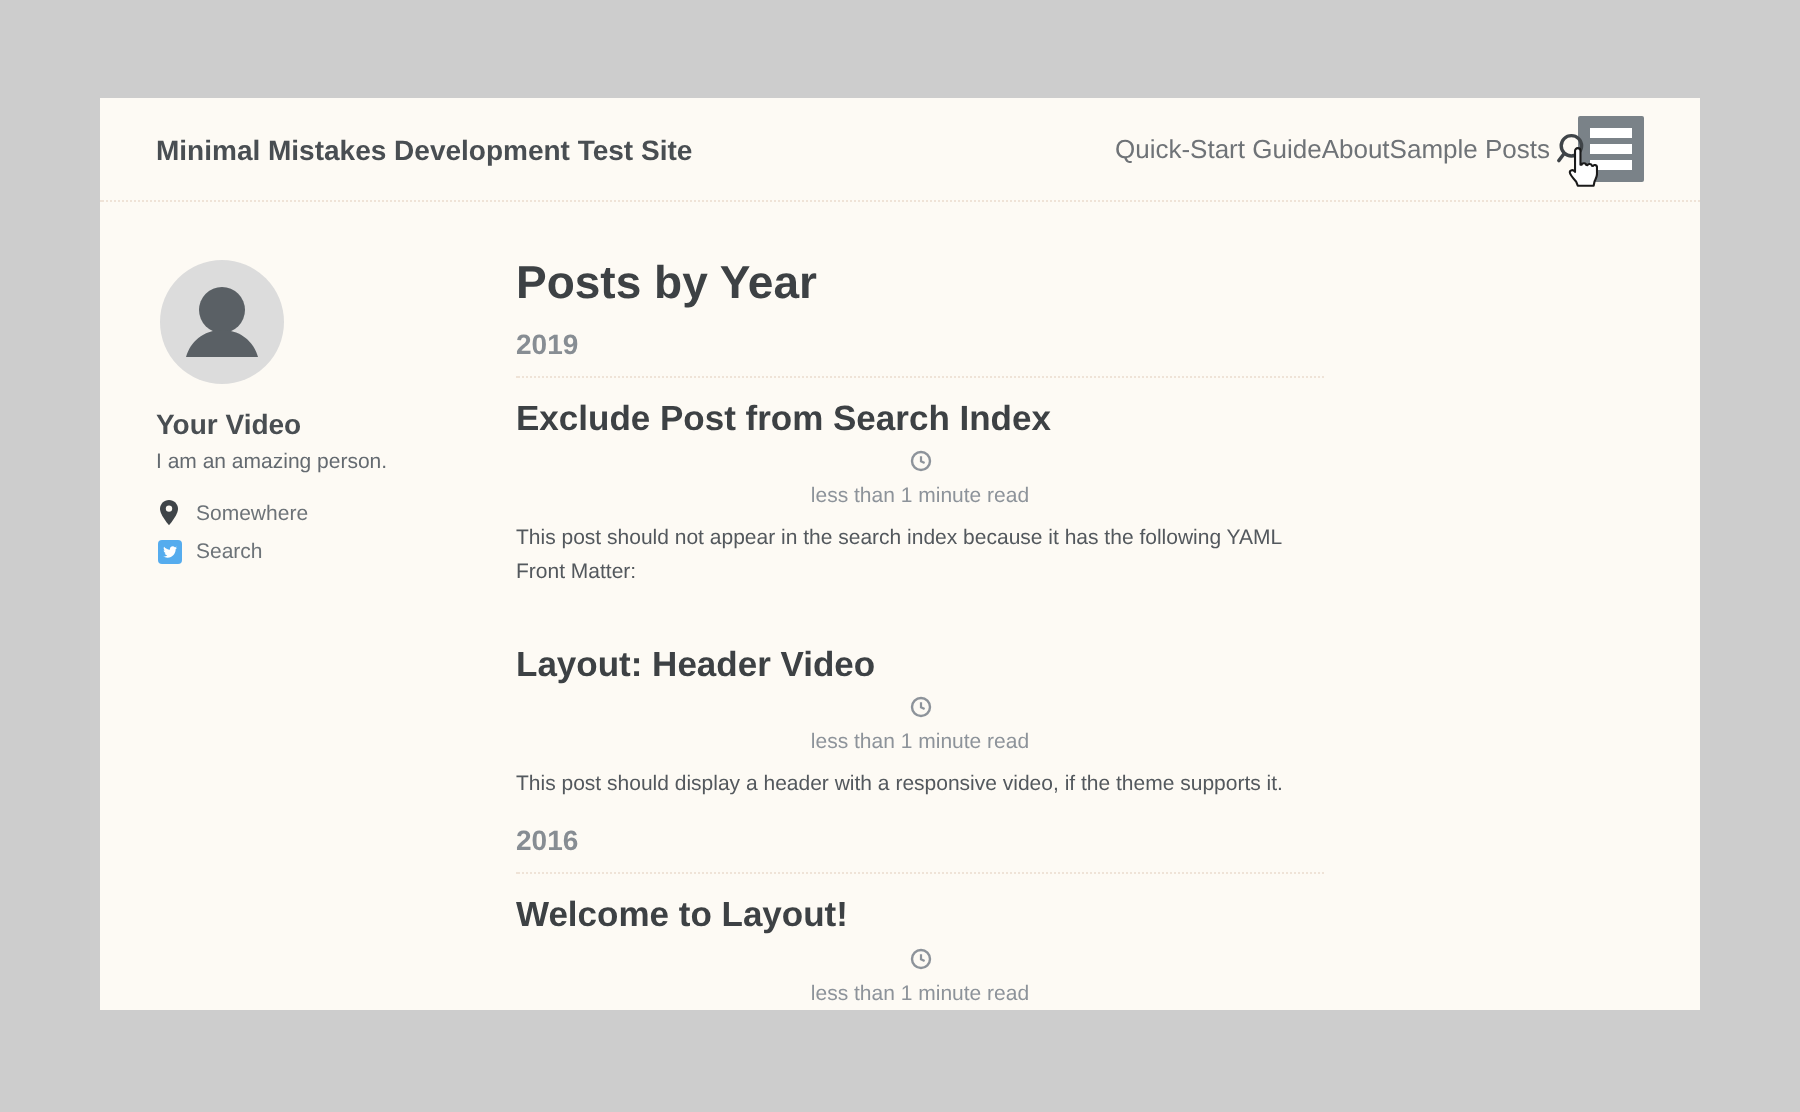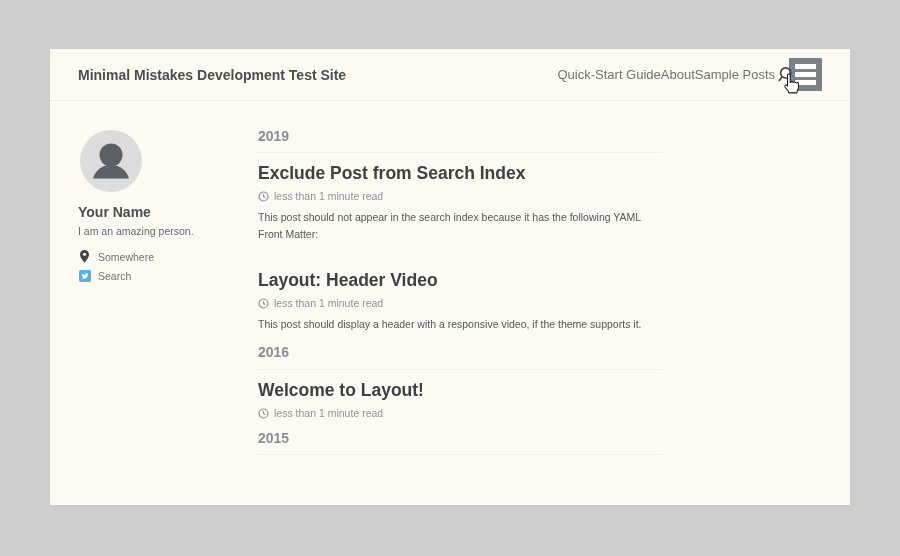--- a/index.html
+++ b/index.html
@@ -162,20 +162,21 @@
   }
   .archive-item h3 a { color: #3d4144; text-decoration: none; cursor: pointer; }
   .page-meta {
     display: flex;
     align-items: center;
     gap: 5px;
     font-size: 10.5px;
     line-height: 15px;
     color: #8d939a;
     margin-bottom: 5px;
+    flex-direction: column;
   }
   .excerpt {
     font-size: 10.5px;
     line-height: 17px;
     color: #53585d;
   }
 </style>
 </head>
 <body>
 
@@ -204,21 +205,21 @@
     </nav>
   </header>
 
   <aside class="author-sidebar">
     <div class="avatar">
       <svg width="62" height="62" viewBox="0 0 62 62">
         <circle cx="31" cy="25" r="11.5" fill="#5a6065"></circle>
         <path d="M31 35 c-9.5 0 -16 6.2 -18 13.5 h36 c-2 -7.3 -8.5 -13.5 -18 -13.5 z" fill="#5a6065"></path>
       </svg>
     </div>
-    <h3 class="author-name">Your Name</h3>
+    <h3 class="author-name">Your Video</h3>
     <p class="author-bio">I am an amazing person.</p>
     <ul class="author-links">
       <li>
         <span class="icon-cell">
           <svg width="9" height="13" viewBox="0 0 9 13">
             <path d="M4.5 0 C2 0 0 2 0 4.4 C0 7.6 4.5 12.6 4.5 12.6 S9 7.6 9 4.4 C9 2 7 0 4.5 0 z" fill="#3f4448"></path>
             <circle cx="4.5" cy="4.3" r="1.6" fill="#fdfaf4"></circle>
           </svg>
         </span>
         <span>Somewhere</span>
@@ -230,20 +231,21 @@
               <path d="M10.2 3.4 c-0.3 0.14 -0.64 0.23 -0.98 0.27 c0.35 -0.21 0.62 -0.54 0.75 -0.94 c-0.33 0.2 -0.7 0.34 -1.08 0.41 c-0.31 -0.33 -0.76 -0.54 -1.25 -0.54 c-0.95 0 -1.71 0.77 -1.71 1.71 c0 0.13 0.015 0.27 0.043 0.39 c-1.42 -0.07 -2.68 -0.75 -3.53 -1.79 c-0.147 0.25 -0.23 0.55 -0.23 0.86 c0 0.6 0.3 1.12 0.76 1.43 c-0.28 -0.01 -0.54 -0.09 -0.77 -0.21 v0.02 c0 0.83 0.59 1.52 1.37 1.68 c-0.14 0.04 -0.29 0.06 -0.45 0.06 c-0.11 0 -0.21 -0.01 -0.32 -0.03 c0.22 0.68 0.85 1.18 1.6 1.19 c-0.59 0.46 -1.33 0.73 -2.13 0.73 c-0.14 0 -0.27 -0.008 -0.41 -0.024 c0.76 0.49 1.66 0.77 2.63 0.77 c3.16 0 4.89 -2.62 4.89 -4.89 l-0.005 -0.22 c0.34 -0.24 0.63 -0.54 0.86 -0.89 z" fill="#ffffff"></path>
             </svg>
           </span>
         </span>
         <a>Search</a>
       </li>
     </ul>
   </aside>
 
   <main class="archive">
+    <h1 class="page-title">Posts by Year</h1>
 
     <section class="year-group">
       <h2 class="year-heading">2019</h2>
 
       <article class="archive-item">
         <h3><a>Exclude Post from Search Index</a></h3>
         <p class="page-meta">
           <svg width="11" height="11" viewBox="0 0 11 11">
             <circle cx="5.5" cy="5.5" r="4.5" fill="none" stroke="#8d939a" stroke-width="1.2"></circle>
             <path d="M5.5 3.1 V5.6 L7.3 6.5" fill="none" stroke="#8d939a" stroke-width="1.1"></path>

